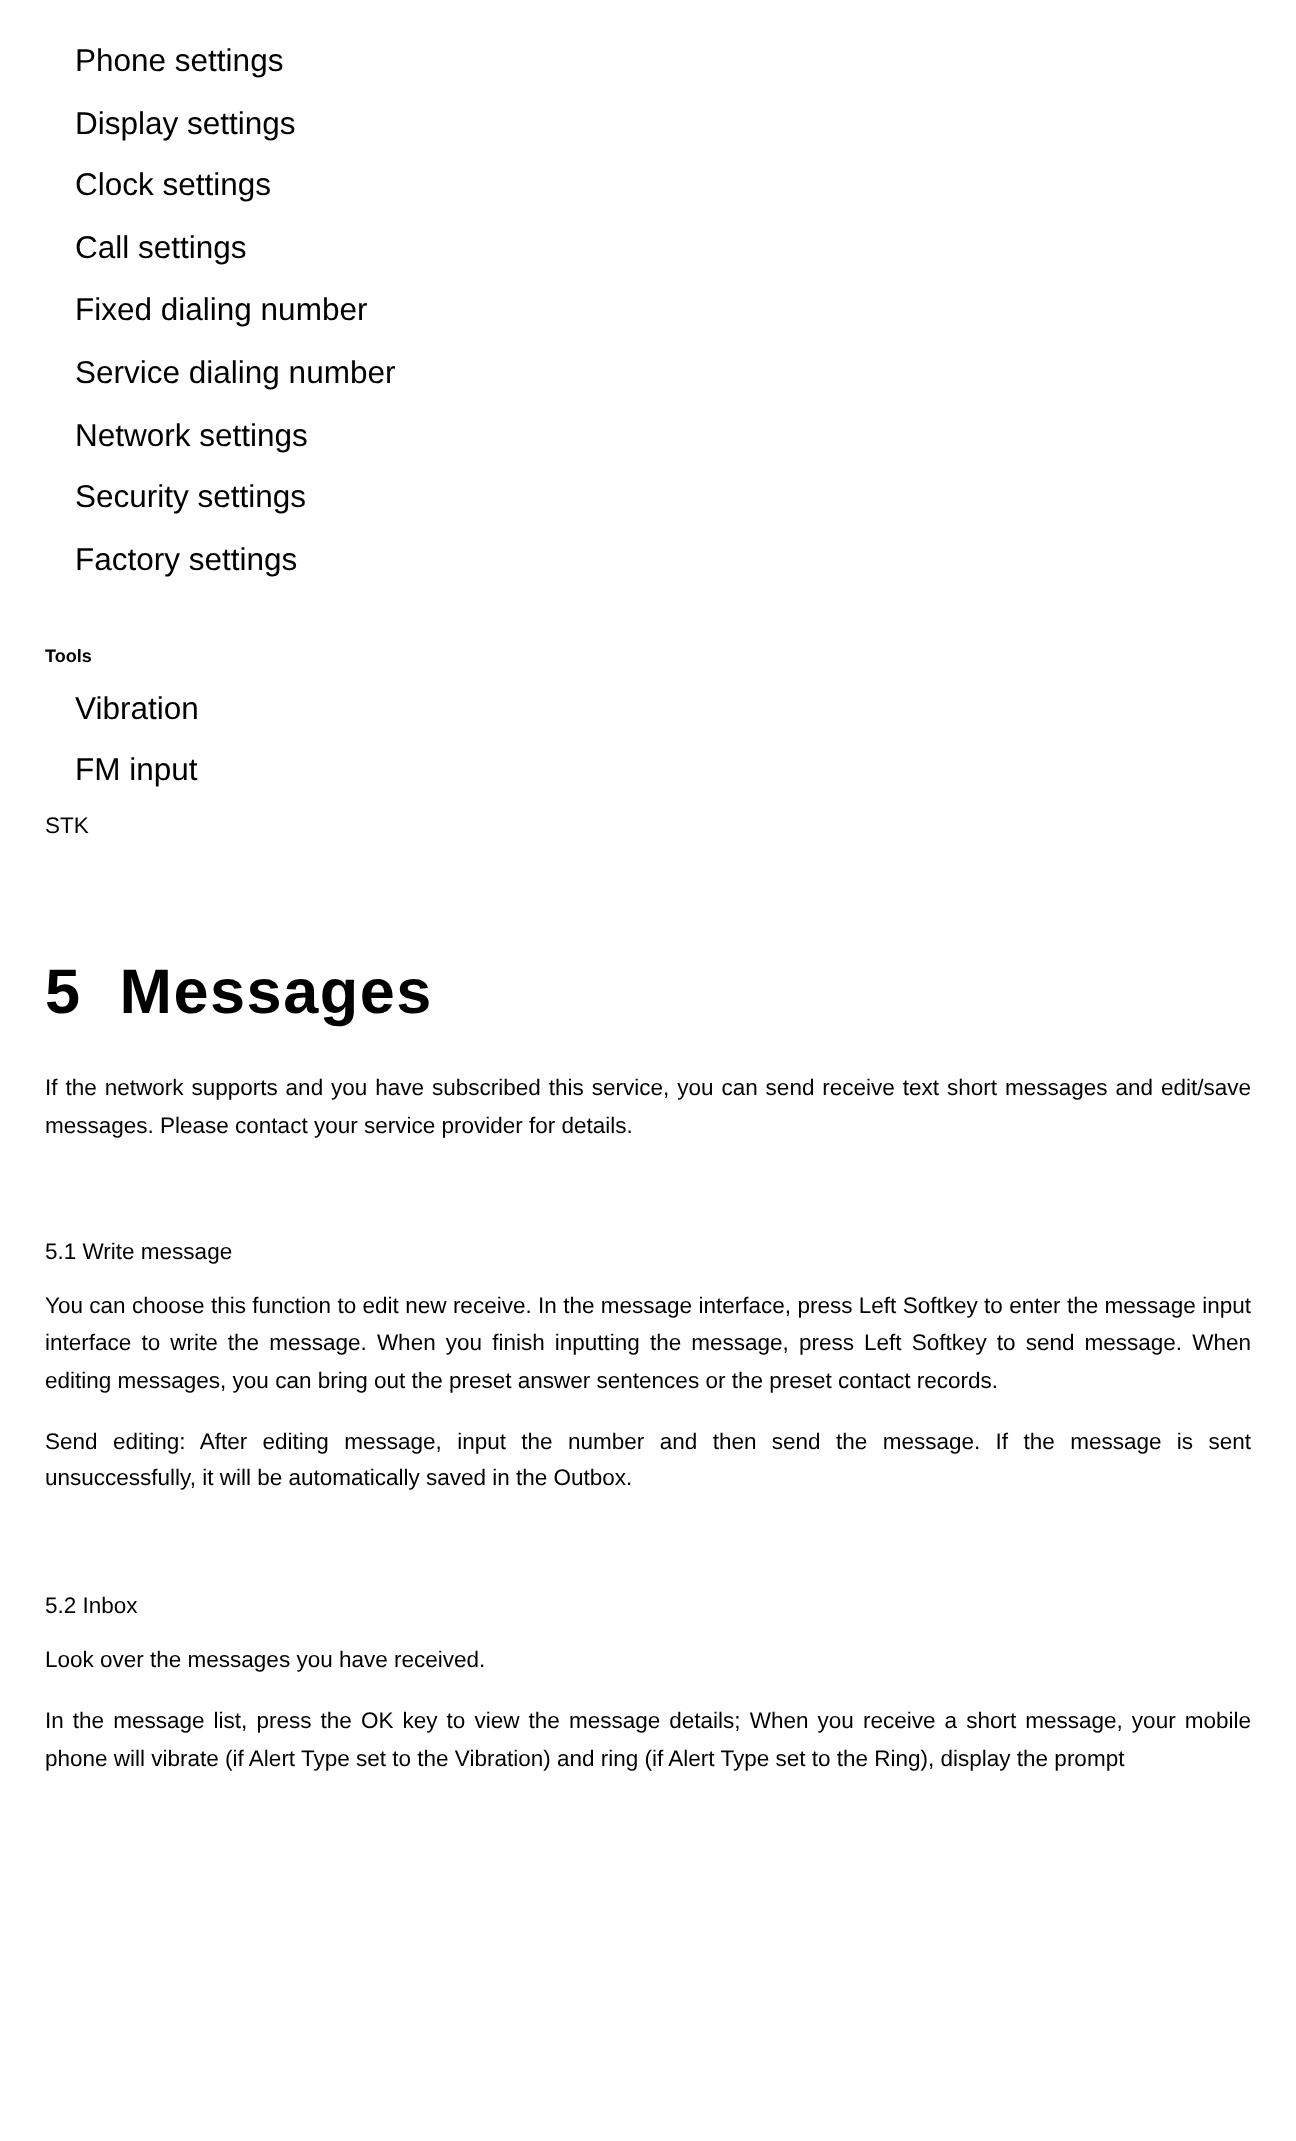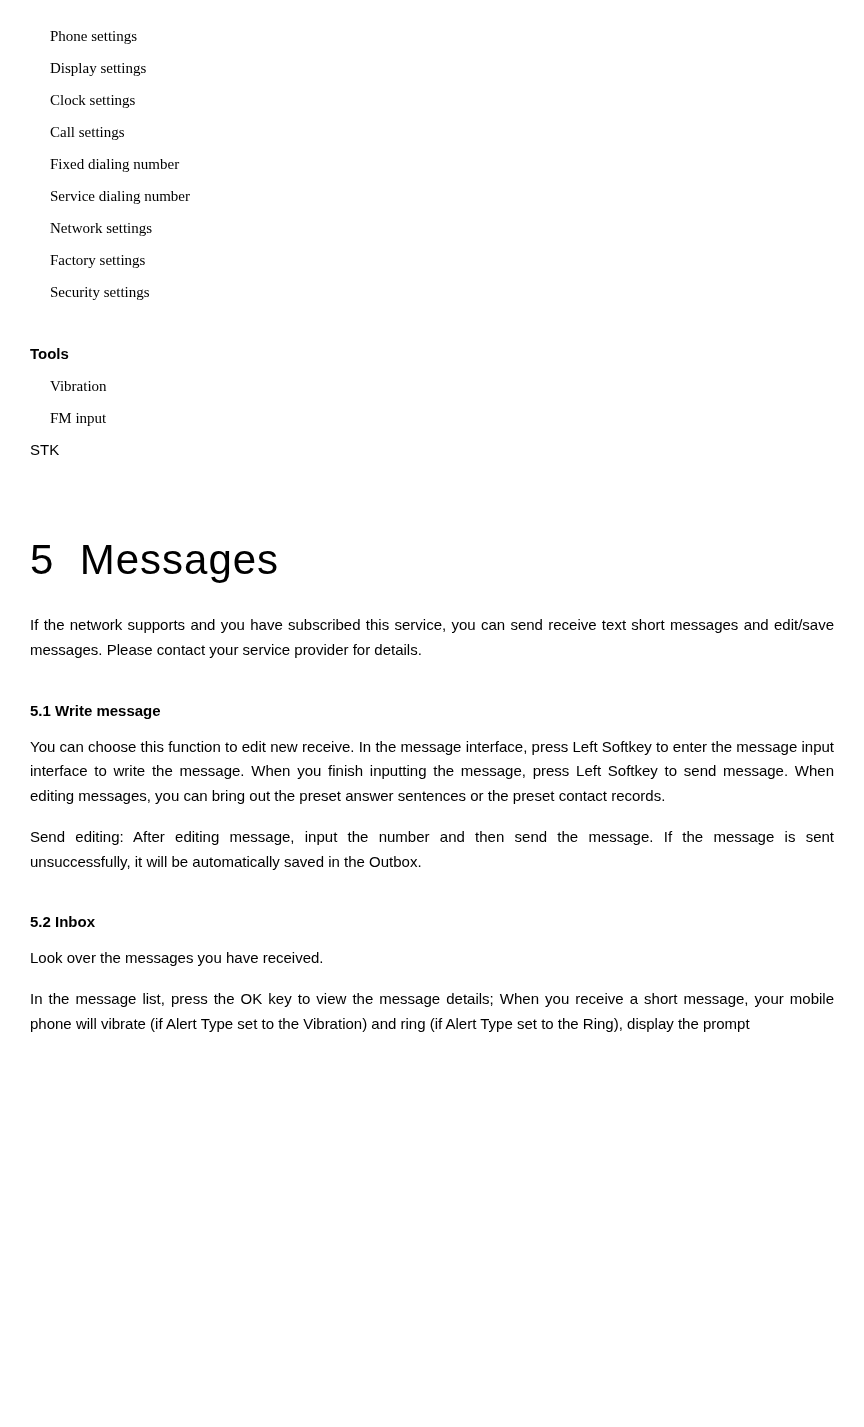--- a/index.html
+++ b/index.html
@@ -13,52 +13,51 @@
       background: #ffffff;
       color: #000000;
       font-size: 15px;
       line-height: 1.6;
       padding: 20px 30px;
       width: 864px;
     }
 
     .menu-item {
       padding: 4px 0 4px 20px;
-      font-size: 15px;
+      font-size: 21px;
       color: #000;
-      font-family: Liberation Serif, serif;
     }
 
     .section-label {
       font-weight: bold;
-      font-size: 15px;
+      font-size: 12px;
       margin-top: 16px;
       margin-bottom: 4px;
       padding-left: 0;
     }
 
     .chapter-title {
       font-size: 42px;
-      font-weight: normal;
+      font-weight: bold;
       margin-top: 36px;
       margin-bottom: 20px;
       letter-spacing: 1px;
     }
 
     .body-text {
       font-size: 15px;
       line-height: 1.65;
       margin-bottom: 16px;
       text-align: justify;
     }
 
     .section-heading {
-      font-weight: bold;
+      font-weight: normal;
       font-size: 15px;
-      margin-top: 12px;
+      margin-top: 36px;
       margin-bottom: 12px;
     }
 
     .bold-inline {
       font-weight: normal;
     }
 
     .stk-label {
       font-weight: normal;
       font-size: 15px;
@@ -85,24 +84,24 @@
   <div class="menu-item">
     <span>Fixed dialing number</span>
   </div>
   <div class="menu-item">
     <span>Service dialing number</span>
   </div>
   <div class="menu-item">
     <span>Network settings</span>
   </div>
   <div class="menu-item">
-    <span>Factory settings</span>
+    <span>Security settings</span>
   </div>
   <div class="menu-item">
-    <span>Security settings</span>
+    <span>Factory settings</span>
   </div>
 </div>
 
 <div style="height: 18px;"></div>
 
 <div>
   <div class="section-label">
     <span>Tools</span>
   </div>
   <div class="menu-item">

